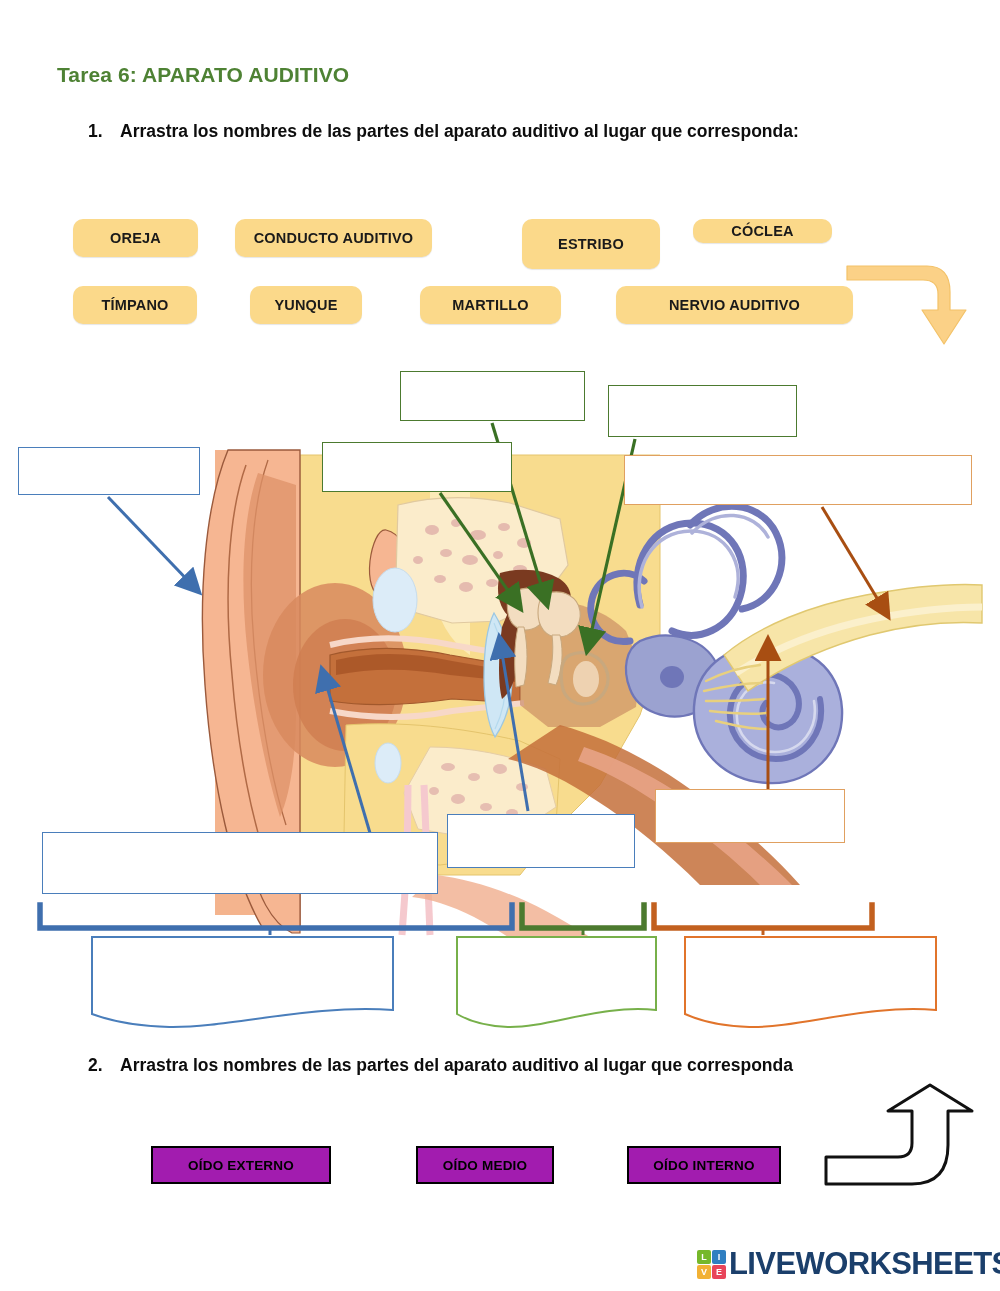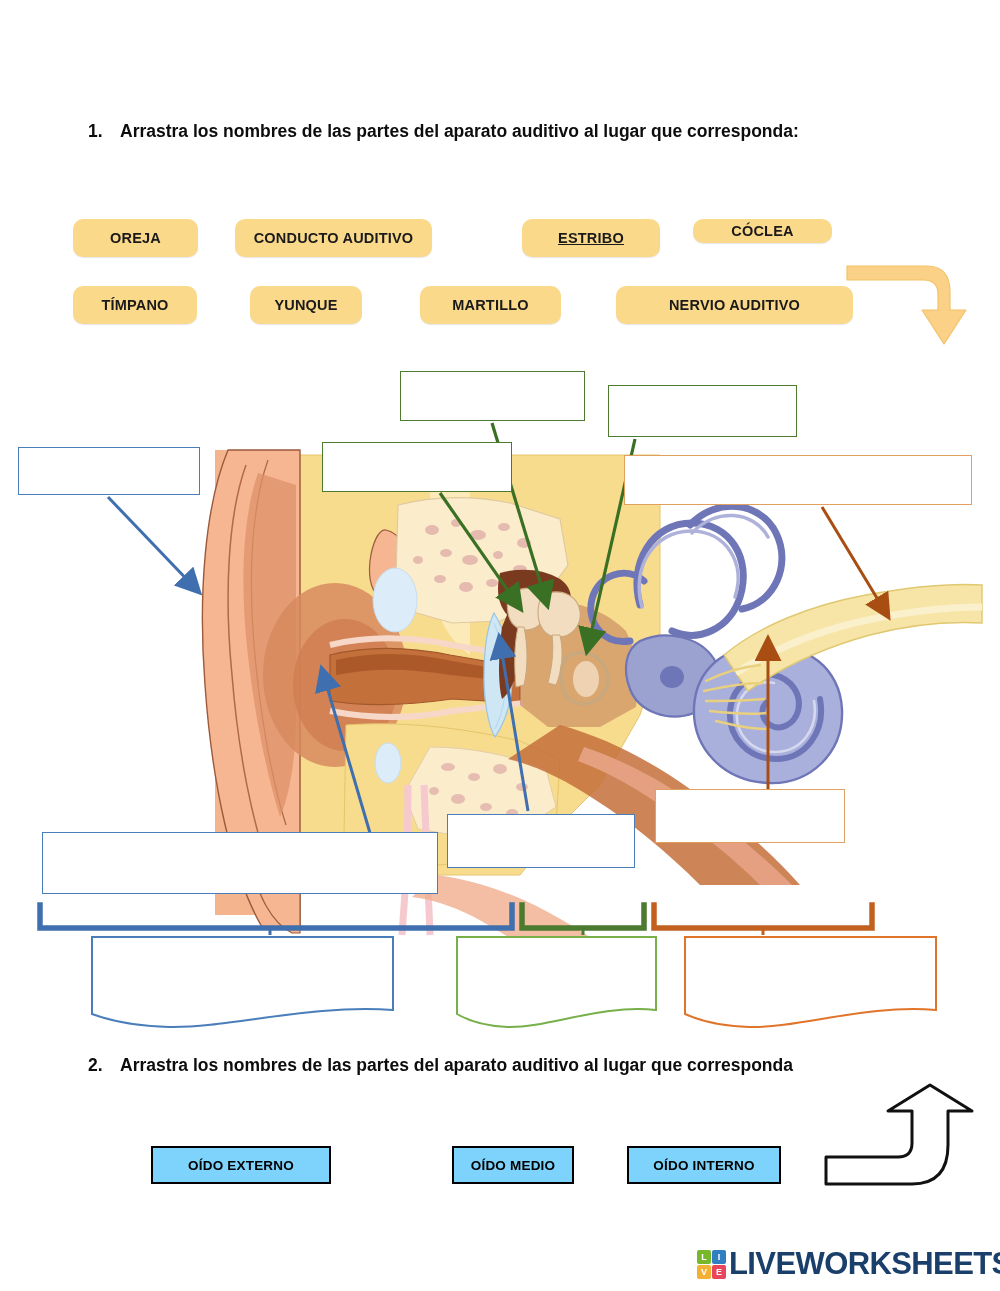--- a/index.html
+++ b/index.html
@@ -56,21 +56,21 @@
   }
   .drop.green  { border-color: #4c7a2f; }
   .drop.orange { border-color: #e0a060; }
 
   
   .wavy { position: absolute; }
 
   
   .chip2 {
     position: absolute;
-    background: #7dd3fc;
+    background: #a21caf;
     border: 2px solid #000000;
     color: #000; font-size: 13.5px; font-weight: bold;
     display: flex; align-items: center; justify-content: center;
     letter-spacing: .2px; white-space: nowrap;
     cursor: move;
   }
 
   
   .up-arrow { position: absolute; left: 822px; top: 1083px; width: 160px; height: 105px; }
 
@@ -88,30 +88,31 @@
   .t-i { background: #2f7fc1; }
   .t-v { background: #f2b134; }
   .t-e { background: #e8455a; }
   .logo-word { font-size: 31px; font-weight: bold; color: #1b3f6b; letter-spacing: -.6px; }
 </style>
 </head>
 <body>
 
 <div class="page">
 
+  <div class="title">Tarea 6: APARATO AUDITIVO</div>
 
   <div class="instr" id="instr1">
     <span class="num">1.</span>
     <span class="body">Arrastra los nombres de las partes del aparato auditivo al lugar que corresponda:</span>
   </div>
 
   <div id="bank1">
       <div class="chip" style="left: 73px; top: 219px; width: 125px; height: 38px;">OREJA</div>
       <div class="chip" style="left: 235px; top: 219px; width: 197px; height: 38px;">CONDUCTO AUDITIVO</div>
-      <div class="chip" style="left: 522px; top: 219px; width: 138px; height: 38px; text-decoration: underline;">ESTRIBO</div>
+      <div class="chip" style="left: 522px; top: 219px; width: 138px; height: 50px;">ESTRIBO</div>
       <div class="chip" style="left: 693px; top: 219px; width: 139px; height: 24px;">CÓCLEA</div>
       <div class="chip" style="left: 73px; top: 286px; width: 124px; height: 38px;">TÍMPANO</div>
       <div class="chip" style="left: 250px; top: 286px; width: 112px; height: 38px;">YUNQUE</div>
       <div class="chip" style="left: 420px; top: 286px; width: 141px; height: 38px;">MARTILLO</div>
       <div class="chip" style="left: 616px; top: 286px; width: 237px; height: 38px;">NERVIO AUDITIVO</div>
     </div>
 
   <div class="yellow-arrow">
     <svg viewBox="0 0 125 90" width="125" height="90">
       <path d="M2,8 L82,8 Q105,8 105,34 L105,52 L121,52 L99,86 L77,52 L93,52 L93,36
@@ -346,21 +347,21 @@
      </svg></div>
     </div>
 
   <div class="instr" id="instr2">
     <span class="num">2.</span>
     <span class="body">Arrastra los nombres de las partes del aparato auditivo al lugar que corresponda</span>
   </div>
 
   <div id="bank2">
       <div class="chip2" style="left: 151px; top: 1146px; width: 180px; height: 38px;">OÍDO EXTERNO</div>
-      <div class="chip2" style="left: 416px; top: 1146px; width: 122px; height: 38px; margin-left: 36px;">OÍDO MEDIO</div>
+      <div class="chip2" style="left: 416px; top: 1146px; width: 138px; height: 38px;">OÍDO MEDIO</div>
       <div class="chip2" style="left: 627px; top: 1146px; width: 154px; height: 38px;">OÍDO INTERNO</div>
     </div>
 
   <div class="up-arrow">
     <svg viewBox="0 0 160 105" width="160" height="105">
       <path d="M4,74 L4,101 L90,101 Q126,101 126,62 L126,28 L150,28 L108,2 L66,28 L90,28 L90,60
                Q90,74 76,74 Z" fill="#ffffff" stroke="#111111" stroke-width="3" stroke-linejoin="round"></path>
     </svg>
   </div>
 

